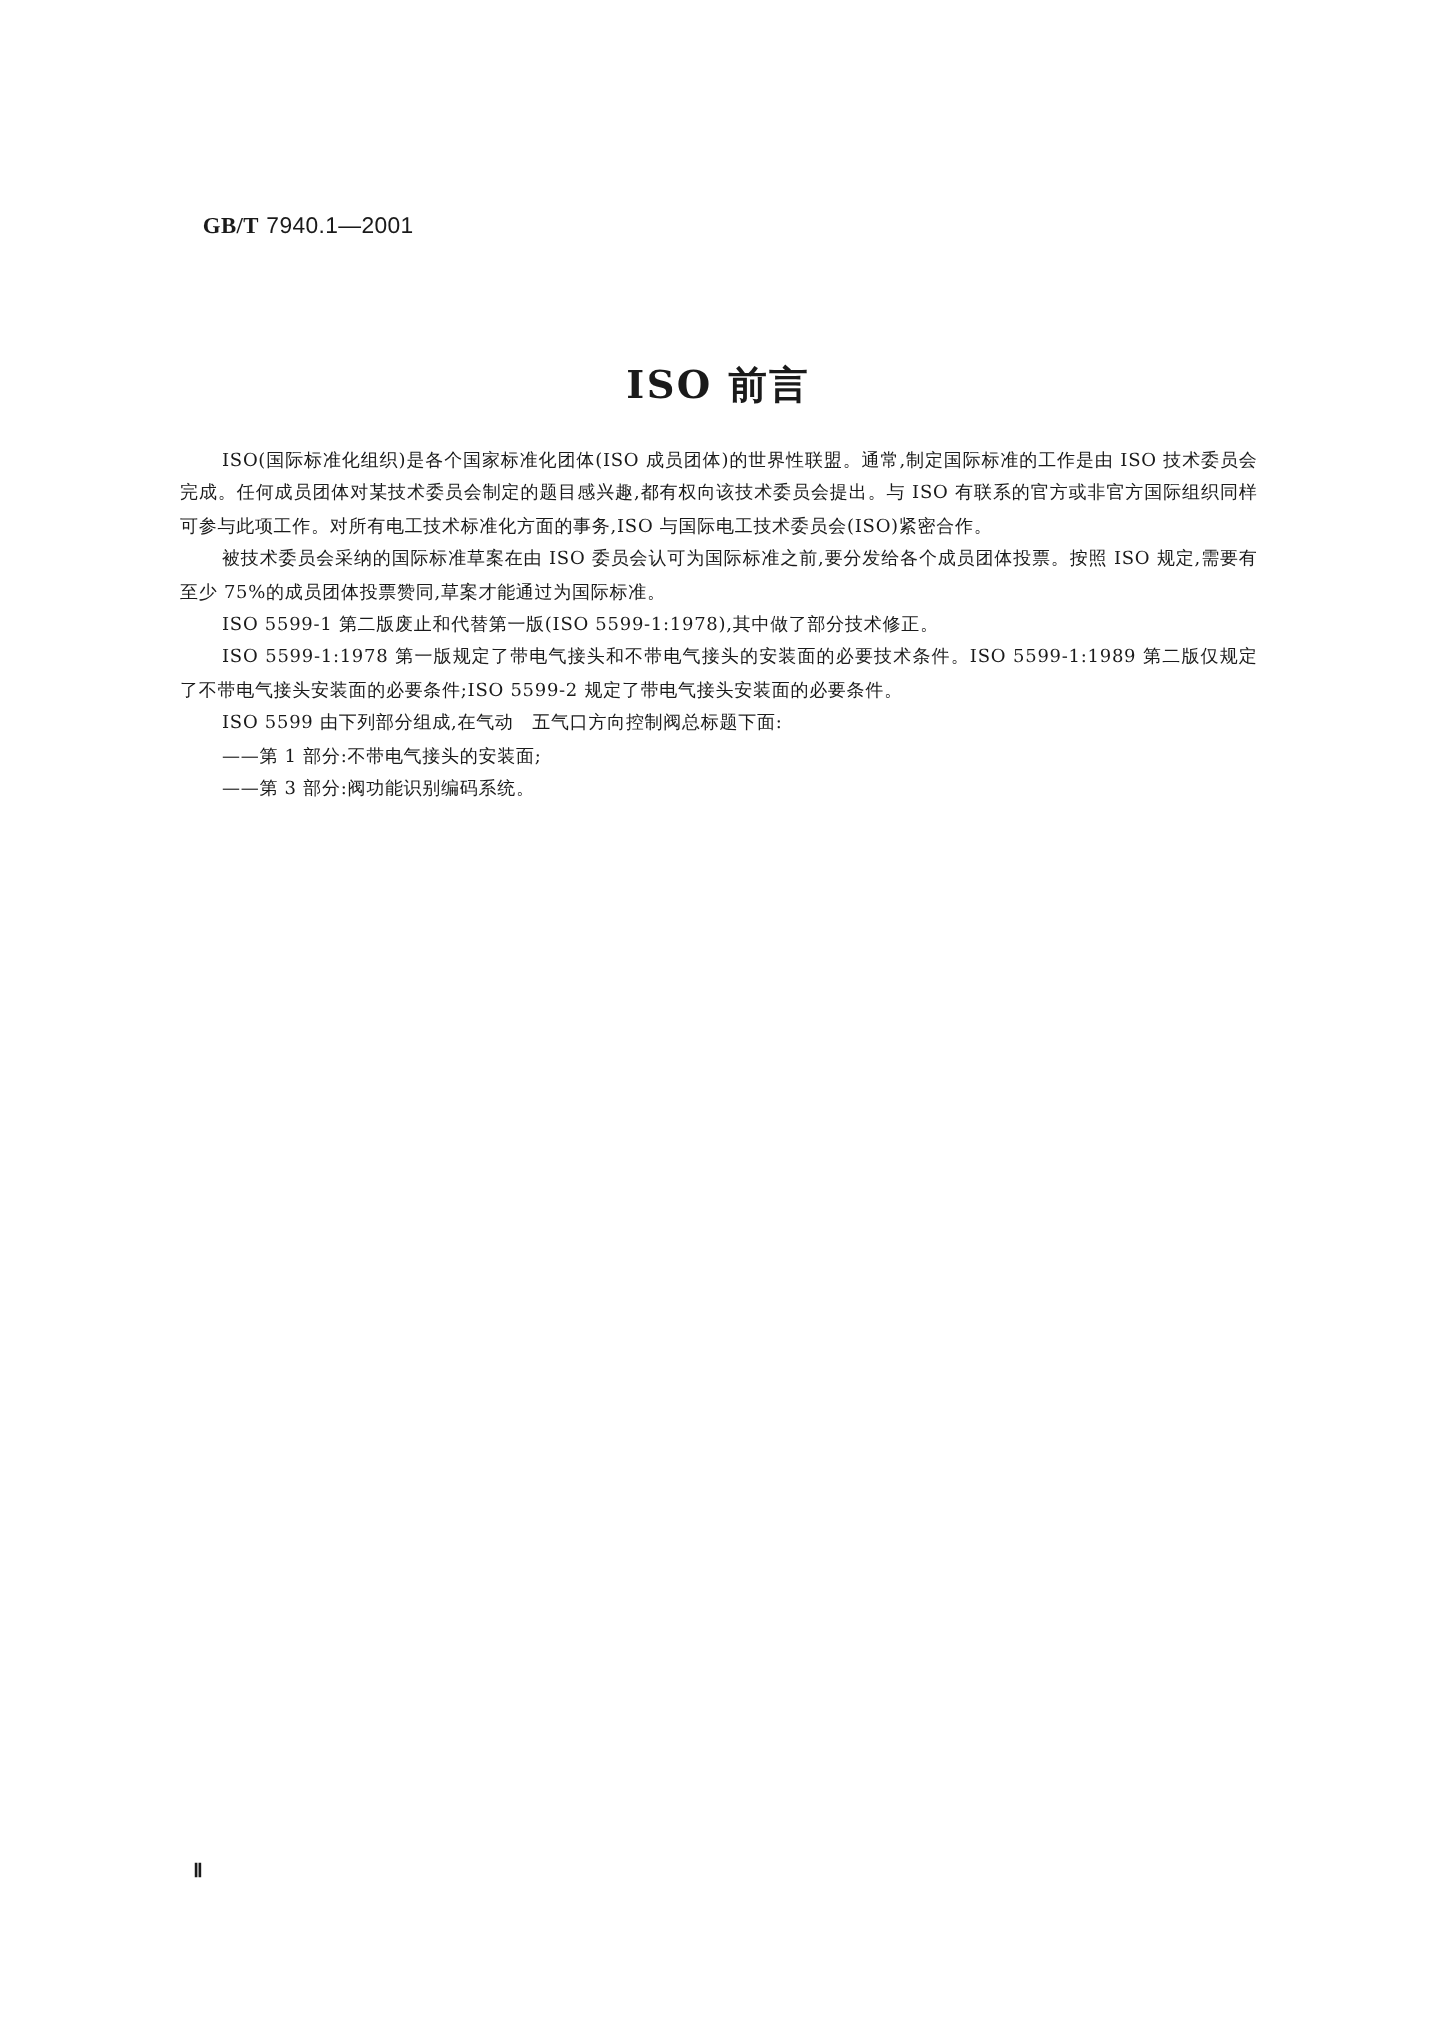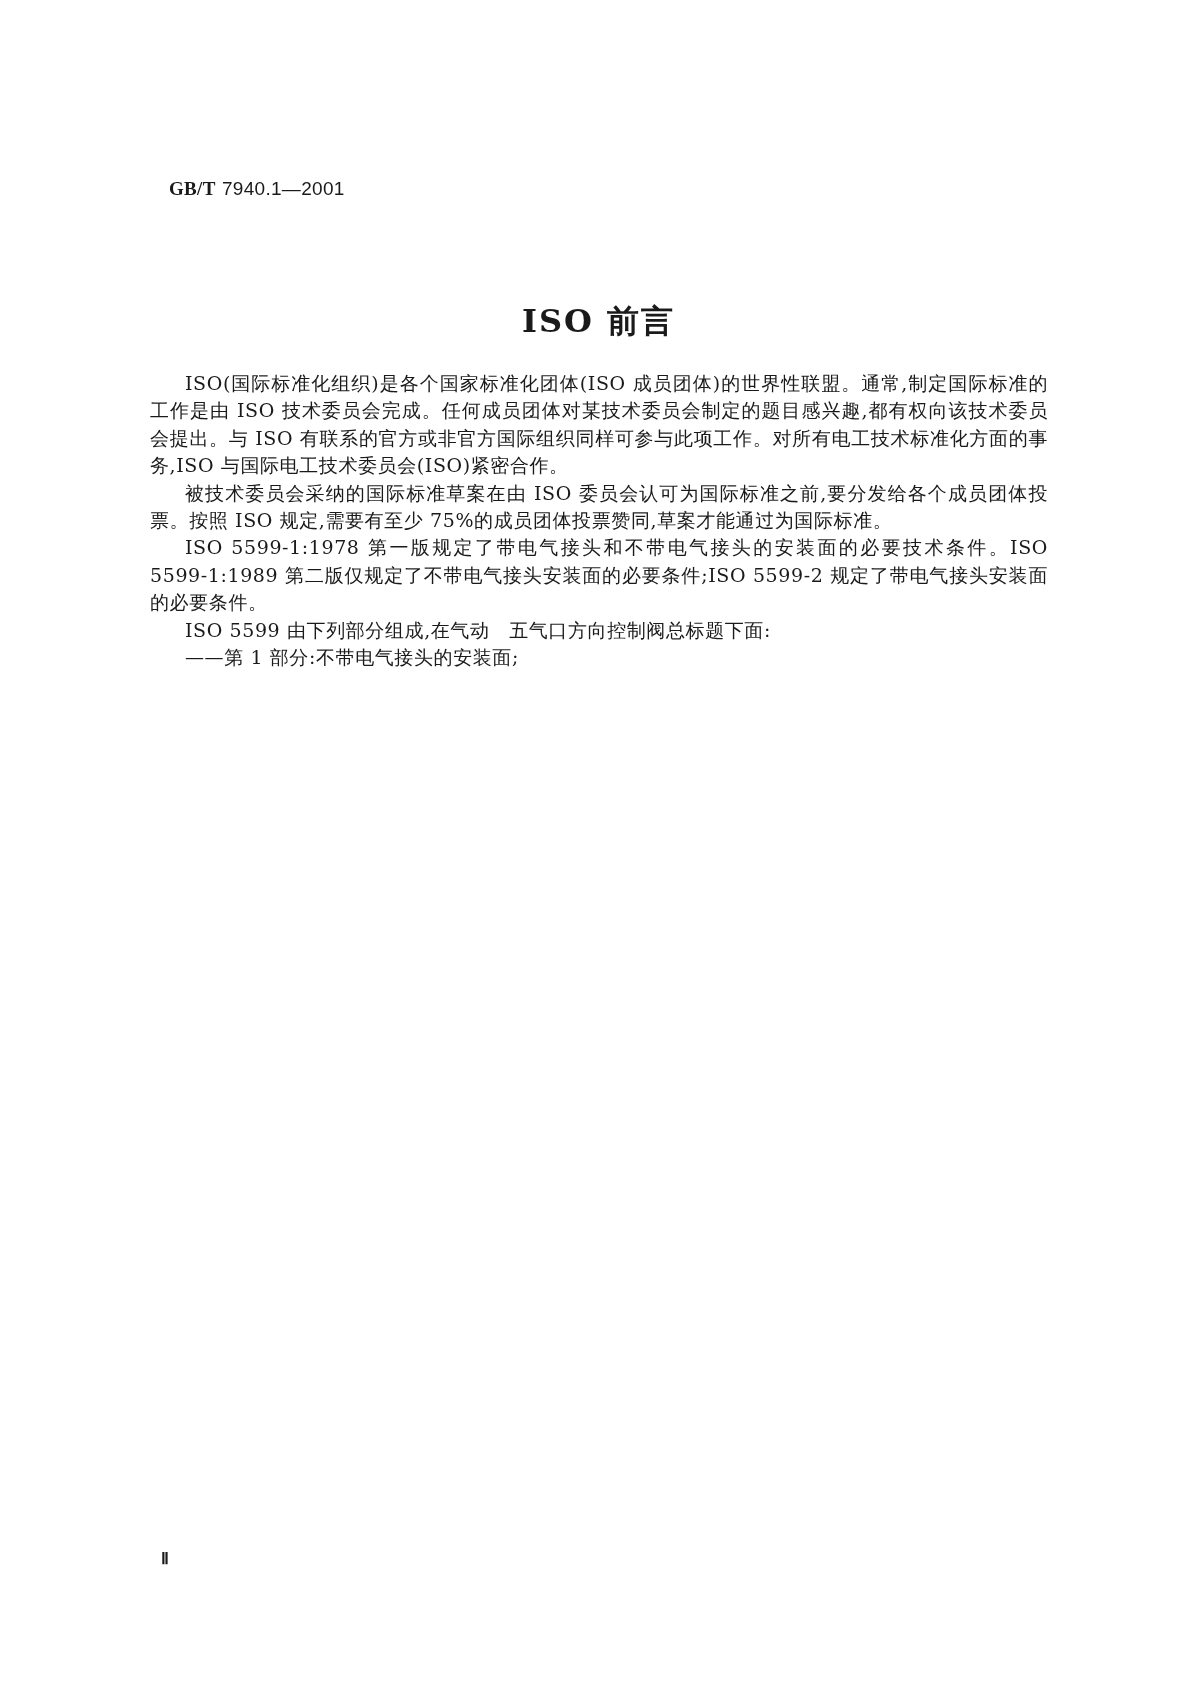--- a/index.html
+++ b/index.html
@@ -1,36 +1,38 @@
 <!DOCTYPE html>
 <html><head>
 <meta charset="utf-8">
 <style>
   html, body { margin: 0; padding: 0; background: #ffffff; }
   body { width: 1191px; height: 1684px; position: relative; overflow: hidden; color: #1a1a1a; font-family: "DejaVu Serif", serif; }
   .header { position: absolute; left: 150px; top: 177px; font-size: 19px; letter-spacing: 0.3px; }
   .header .bold { font-weight: bold; font-family: "Liberation Serif", serif; margin-left: 19px; }
   .header .num { font-family: Liberation Sans, sans-serif; }
   .title { position: absolute; left: 3px; width: 1191px; top: 300px; text-align: center; font-size: 32px; font-weight: bold; font-family: "DejaVu Serif", serif; letter-spacing: 2px; }
-  .body { position: absolute; left: 150px; width: 898px; top: 370px; font-size: 19px; line-height: 27.4px; letter-spacing: 0.6px; }
+  .body { position: absolute; left: 150px; width: 898px; top: 370px; font-size: 15px; line-height: 27.4px; letter-spacing: 0.6px; }
   .body p { margin: 0; text-indent: 35px; text-align: justify; }
   .body p.list { text-indent: 35px; }
   .pageno { position: absolute; left: 161px; top: 1549px; font-size: 16px; font-family: "Liberation Serif", serif; font-weight: bold; }
 </style>
 </head>
 <body>
 
 <div class="header">
   <span class="bold">GB/T</span>
   <span class="num">7940.1—2001</span>
 </div>
 
 <div class="title">ISO 前言</div>
 
 <div class="body">
   <p>ISO(国际标准化组织)是各个国家标准化团体(ISO 成员团体)的世界性联盟。通常,制定国际标准的工作是由 ISO 技术委员会完成。任何成员团体对某技术委员会制定的题目感兴趣,都有权向该技术委员会提出。与 ISO 有联系的官方或非官方国际组织同样可参与此项工作。对所有电工技术标准化方面的事务,ISO 与国际电工技术委员会(ISO)紧密合作。</p>
   <p>被技术委员会采纳的国际标准草案在由 ISO 委员会认可为国际标准之前,要分发给各个成员团体投票。按照 ISO 规定,需要有至少 75%的成员团体投票赞同,草案才能通过为国际标准。</p>
+  <p>ISO 5599-1 第二版废止和代替第一版(ISO 5599-1:1978),其中做了部分技术修正。</p>
   <p>ISO 5599-1:1978 第一版规定了带电气接头和不带电气接头的安装面的必要技术条件。ISO 5599-1:1989 第二版仅规定了不带电气接头安装面的必要条件;ISO 5599-2 规定了带电气接头安装面的必要条件。</p>
   <p>ISO 5599 由下列部分组成,在气动　五气口方向控制阀总标题下面:</p>
   <p class="list">——第 1 部分:不带电气接头的安装面;</p>
+  <p class="list">——第 3 部分:阀功能识别编码系统。</p>
 </div>
 
 <div class="pageno">Ⅱ</div>
 
 </body></html>

